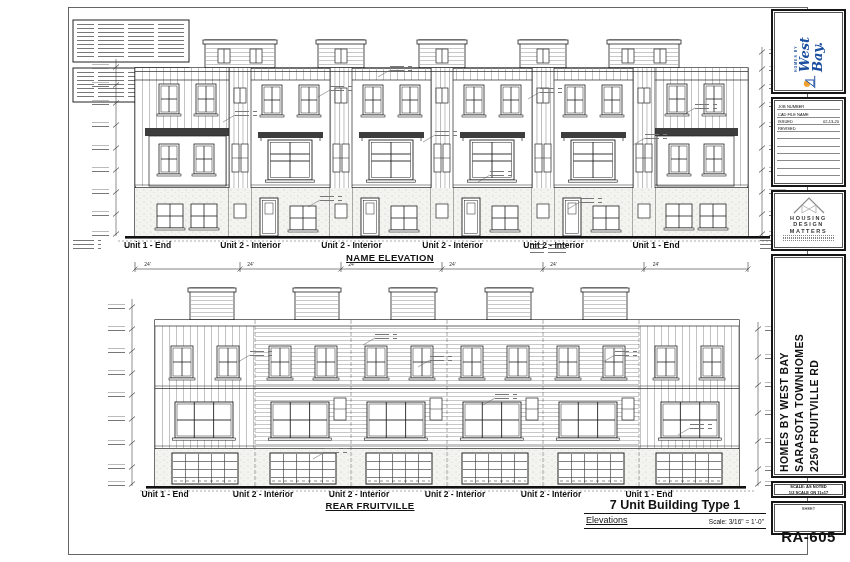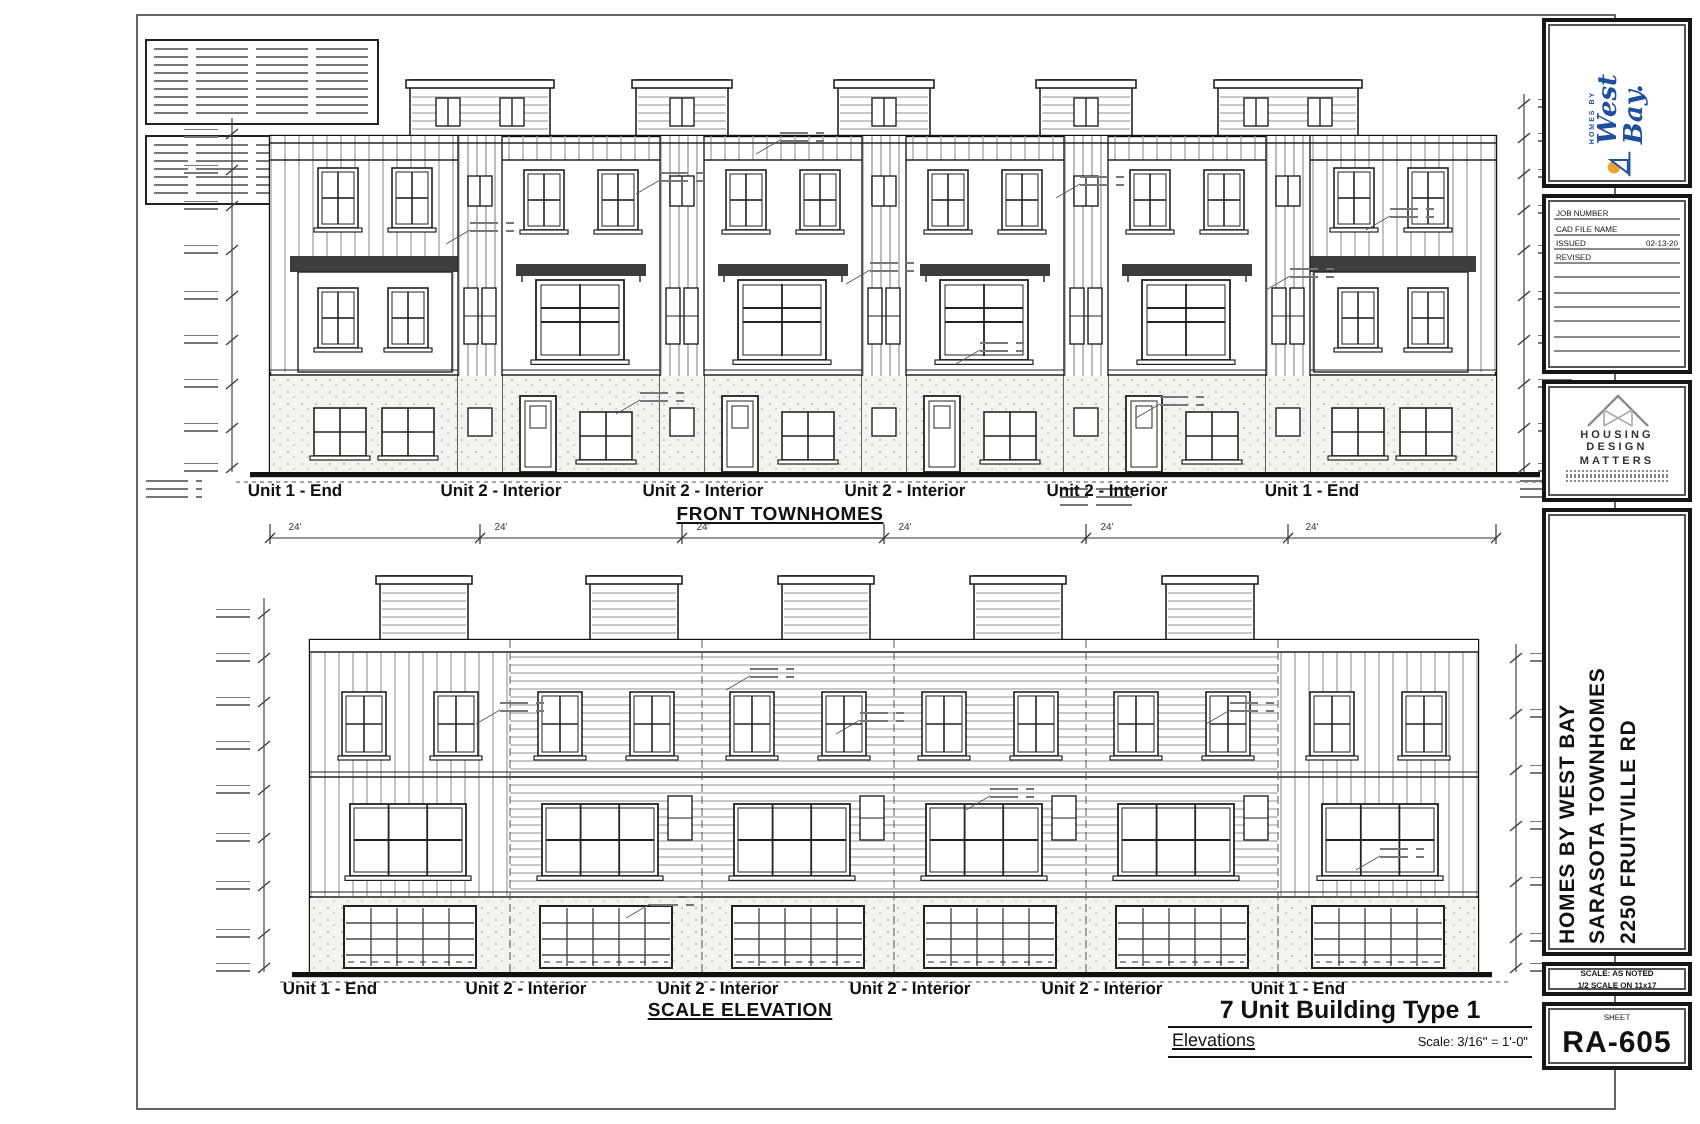--- a/index.html
+++ b/index.html
@@ -27,21 +27,21 @@
   .jrow{display:flex;justify-content:space-between;align-items:flex-end;height:6.3px;border-bottom:.5px solid #8a8a8a;padding:0 1px;}
   .hdm{position:absolute;inset:3px;display:flex;flex-direction:column;align-items:center;}
   .hdm-line{font-size:5.5px;font-weight:700;letter-spacing:1.6px;color:#333;line-height:1.15;}
   .dotline{width:52px;height:1.3px;margin-top:1px;background:repeating-linear-gradient(90deg,#888 0 1px,transparent 1px 2px);}
   .vert{position:absolute;inset:4px;writing-mode:vertical-rl;transform:rotate(180deg);
         font-weight:700;font-size:10.5px;letter-spacing:.4px;line-height:1.45;color:#111;}
   .sc{position:absolute;inset:2px;display:flex;flex-direction:column;align-items:center;justify-content:center;}
   .sc div{font-size:4px;font-weight:700;line-height:1.4;}
   .shwrap{position:absolute;inset:2px;text-align:center;}
   .sh-label{font-size:4px;margin-top:1px;}
-  .sh-num{font-size:15px;font-weight:700;letter-spacing:.5px;margin-top:2px;}
+  .sh-num{font-size:15px;font-weight:700;letter-spacing:.5px;margin-top:17px;}
 </style>
 </head>
 <body>
 
 <div class="sheet">
   <div class="main-field">
 
     <svg width="740" height="548" viewBox="0 0 740 548">
       <defs>
         <pattern id="pBat" width="7" height="7" patternUnits="userSpaceOnUse">
@@ -373,36 +373,36 @@
       </g>
     </svg>
 
     
     <div class="ovl unit-label" style="left:64.5px;top:233px;width:110px">Unit 1 - End</div>
     <div class="ovl unit-label" style="left:167.5px;top:233px;width:110px">Unit 2 - Interior</div>
     <div class="ovl unit-label" style="left:268.5px;top:233px;width:110px">Unit 2 - Interior</div>
     <div class="ovl unit-label" style="left:369.5px;top:233px;width:110px">Unit 2 - Interior</div>
     <div class="ovl unit-label" style="left:470.5px;top:233px;width:110px">Unit 2 - Interior</div>
     <div class="ovl unit-label" style="left:573px;top:233px;width:110px">Unit 1 - End</div>
-    <div class="ovl elev-title" style="left:272px;top:245px;width:180px">FRONT TOWNHOMES</div>
+    <div class="ovl elev-title" style="left:272px;top:245px;width:180px">NAME ELEVATION</div>
     <div class="ovl dim-micro" style="left:104.5px;top:254px;width:30px">24'</div>
     <div class="ovl dim-micro" style="left:207.5px;top:254px;width:30px">24'</div>
     <div class="ovl dim-micro" style="left:308.5px;top:254px;width:30px">24'</div>
     <div class="ovl dim-micro" style="left:409.5px;top:254px;width:30px">24'</div>
     <div class="ovl dim-micro" style="left:510.5px;top:254px;width:30px">24'</div>
     <div class="ovl dim-micro" style="left:613px;top:254px;width:30px">24'</div>
 
     
     <div class="ovl unit-label" style="left:82px;top:482px;width:110px">Unit 1 - End</div>
     <div class="ovl unit-label" style="left:180px;top:482px;width:110px">Unit 2 - Interior</div>
     <div class="ovl unit-label" style="left:276px;top:482px;width:110px">Unit 2 - Interior</div>
     <div class="ovl unit-label" style="left:372px;top:482px;width:110px">Unit 2 - Interior</div>
     <div class="ovl unit-label" style="left:468px;top:482px;width:110px">Unit 2 - Interior</div>
     <div class="ovl unit-label" style="left:566px;top:482px;width:110px">Unit 1 - End</div>
-    <div class="ovl elev-title" style="left:252px;top:493px;width:180px">SCALE ELEVATION</div>
+    <div class="ovl elev-title" style="left:252px;top:493px;width:180px">REAR FRUITVILLE</div>
 
     
     <div class="ovl bt-title" style="left:556px;top:491px;width:182px">7 Unit Building Type 1</div>
     <div class="ovl bt-rule" style="left:556px;top:506px;width:182px"></div>
     <div class="ovl bt-sub" style="left:558px;top:508px">Elevations</div>
     <div class="ovl bt-scale" style="left:556px;top:511px;width:180px">Scale: 3/16" = 1'-0"</div>
     <div class="ovl bt-rule2" style="left:556px;top:521px;width:182px"></div>
   </div>
 
   <div class="tbox" style="top:9px;height:85px">

